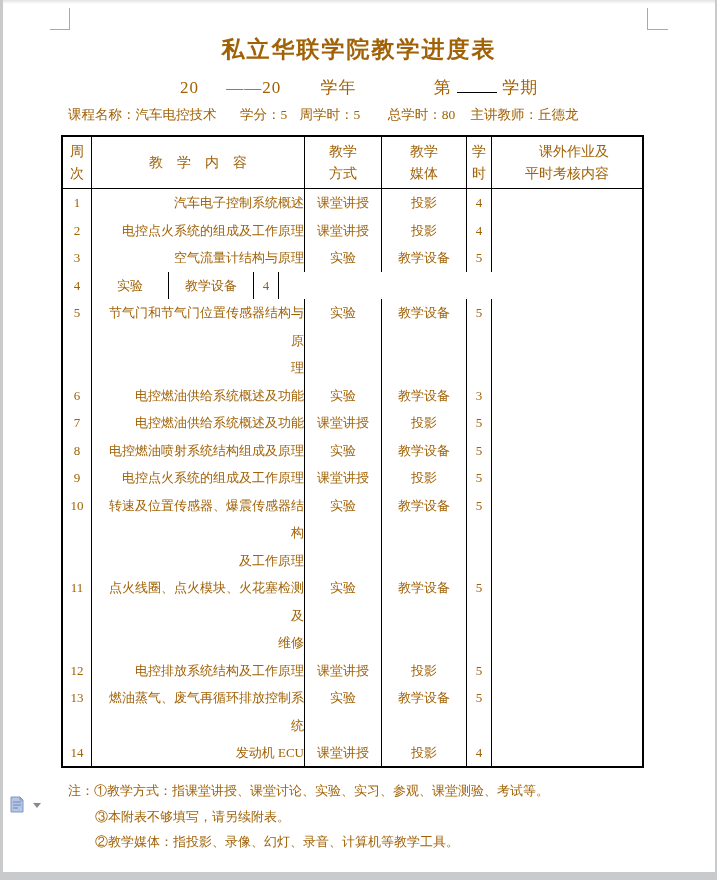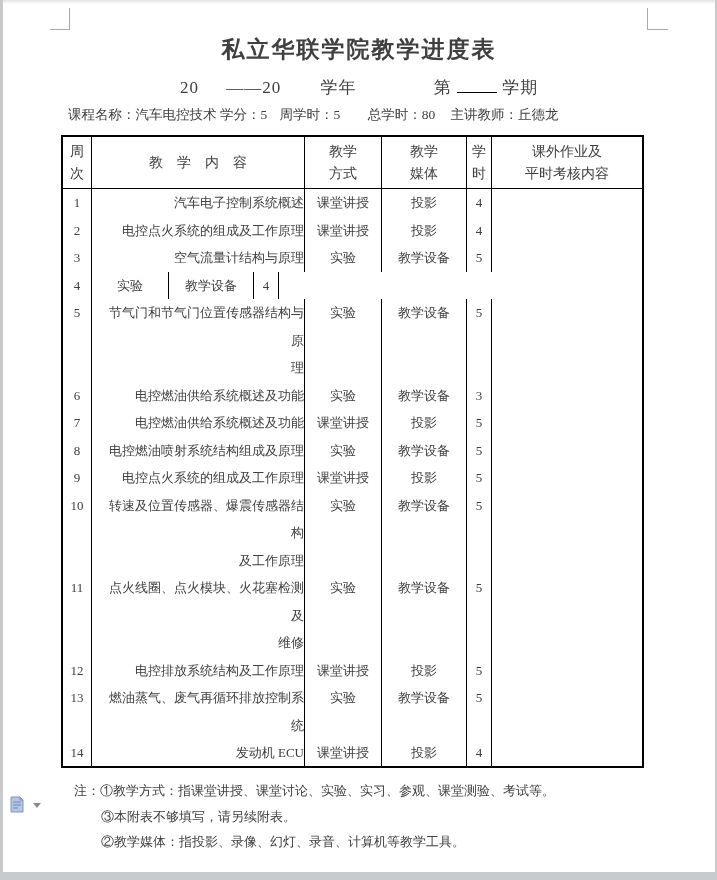--- a/index.html
+++ b/index.html
@@ -2,21 +2,21 @@
 <html><head>
 <meta charset="utf-8">
 <style>
   * { margin:0; padding:0; box-sizing:border-box; }
   html,body { width:717px; height:880px; }
   body { font-family:"Liberation Serif","DejaVu Serif",serif; background:#c9c9c9; }
 
   .canvas { position:relative; width:717px; height:880px; background:#c9cacc; overflow:hidden; }
   .page {
     position:absolute; left:3px; top:0; width:712px; height:872px;
-    background:#ffffff; color:#404040;
+    background:#ffffff; color:#a16207;
   }
   .page::before{
     content:""; position:absolute; left:0; top:0; width:100%; height:4px;
     background:linear-gradient(#e3e3e3, #ffffff); pointer-events:none;
   }
 
   
   .crop-tl { position:absolute; left:47px; top:8px; width:20px; height:22px;
     border-right:1px solid #a9a9a9; border-bottom:1px solid #a9a9a9; }
   .crop-tr { position:absolute; left:644px; top:8px; width:21px; height:22px;
@@ -27,21 +27,21 @@
 
   .year-line { position:absolute; top:76px; left:0; width:100%;
     text-align:center; font-size:17px; letter-spacing:1px; }
   .year-line .seg { display:inline-block;font-family:Liberation Serif, serif; }
   .gap-s { margin-right:22px; } .gap-m { margin-right:34px; } .gap-l { margin-right:72px;text-align:center; }
   .blank-underline { display:inline-block; width:40px; height:17px;
     border-bottom:1px solid #000; vertical-align:baseline; }
 
   .course-line { position:absolute; top:106px; left:65px; font-size:13.5px; white-space:nowrap; }
   .course-line .seg { display:inline-block; }
-  .cl-gap1 { } .cl-gap2 { margin-right:9px;text-align:center; }
+  .cl-gap1 { margin-right:20px; } .cl-gap2 { margin-right:9px;text-align:center; }
   .cl-gap3 { margin-right:24px; } .cl-gap4 { margin-right:12px; }
 
   
   .schedule-table { position:absolute; left:58px; top:135px; width:583px; height:633px;
     border:2px solid #000; display:flex; flex-direction:column; font-size:13px; }
   .t-head { display:flex; flex:0 0 52px; border-bottom:1px solid #000; }
   .t-head .cell { display:flex; align-items:center; justify-content:center;
     text-align:center; font-size:14px; line-height:22px; white-space:pre-line; }
   .t-body { display:flex; flex-direction:column; flex:1 1 auto; overflow:hidden; }
   .t-row { display:flex; flex:0 0 auto; }
@@ -49,21 +49,21 @@
   .cell:last-child { border-right:none; }
   .c-week  { width:29px; text-align:center; }
   .c-content { width:213px; padding-left:10px; white-space:pre-line;text-align:right; }
   .c-method { width:77px; text-align:center; }
   .c-media  { width:85px; text-align:center; }
   .c-hours  { width:25px; text-align:center; }
   .c-hw     { flex:1 1 auto; }
   .t-row .cell { line-height:27.5px; min-height:27px; }
 
   
-  .notes { position:absolute; left:71px; top:778px; font-size:13px; line-height:25.5px; }
+  .notes { position:absolute; left:65px; top:778px; font-size:13px; line-height:25.5px; }
   .notes .note-line { white-space:nowrap; }
   .notes .indented { padding-left:27px; }
 
   
   .paste-btn { position:absolute; left:6px; top:796px; display:flex; align-items:center; cursor:pointer; }
   .paste-arrow { width:0; height:0; margin-left:8px; margin-top:2px;
     border-left:4px solid transparent; border-right:4px solid transparent;
     border-top:5px solid #8a8a8a; }
 </style>
 </head>
@@ -98,21 +98,21 @@
       <div class="t-head">
         <div class="cell c-week">周
 次</div>
         <div class="cell c-content" style="padding-left:0;justify-content:center;">教　学　内　容</div>
         <div class="cell c-method">教学
 方式</div>
         <div class="cell c-media">教学
 媒体</div>
         <div class="cell c-hours">学
 时</div>
-        <div class="cell c-hw" style="display:flex;align-items:center;justify-content:center;">课外作业及
+        <div class="cell c-hw" style="display:flex;align-items:center;justify-content:center;text-align:right;">课外作业及
 平时考核内容</div>
       </div>
       <div class="t-body">
 
       <div class="t-row">
         <div class="cell c-week">1</div>
         <div class="cell c-content">汽车电子控制系统概述</div>
         <div class="cell c-method">课堂讲授</div>
         <div class="cell c-media">投影</div>
         <div class="cell c-hours">4</div>

